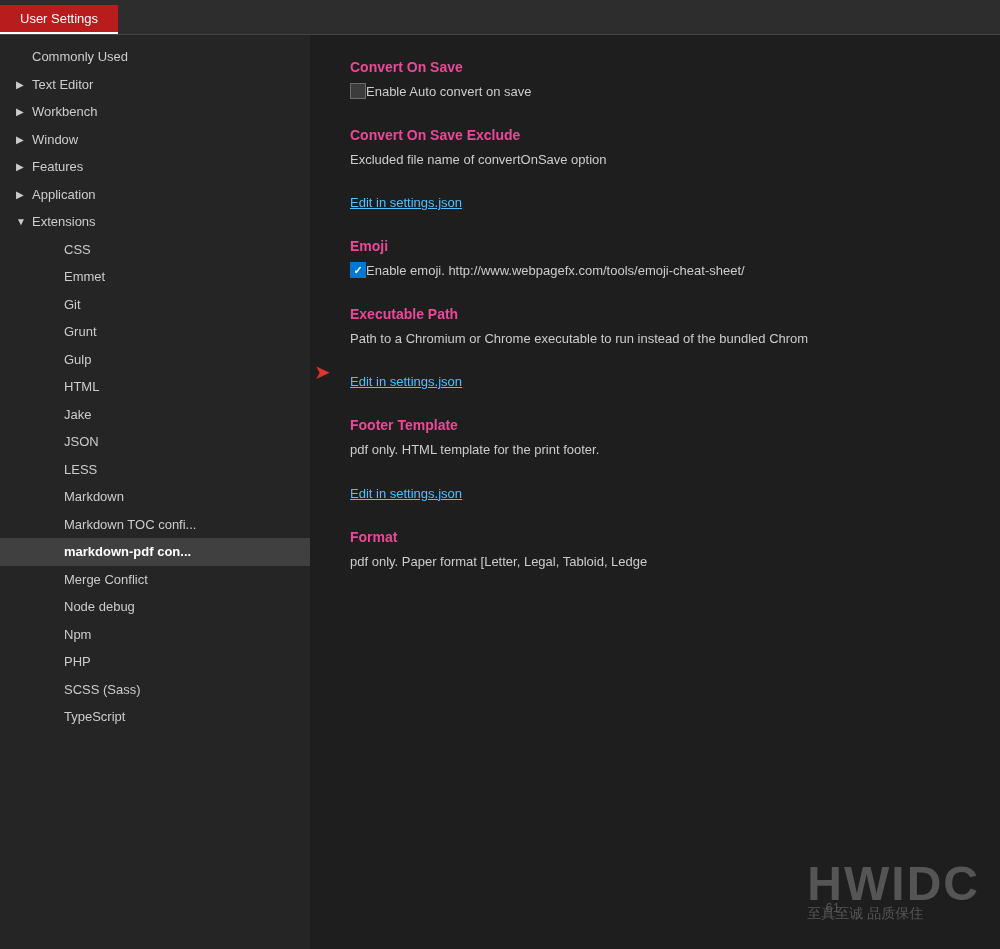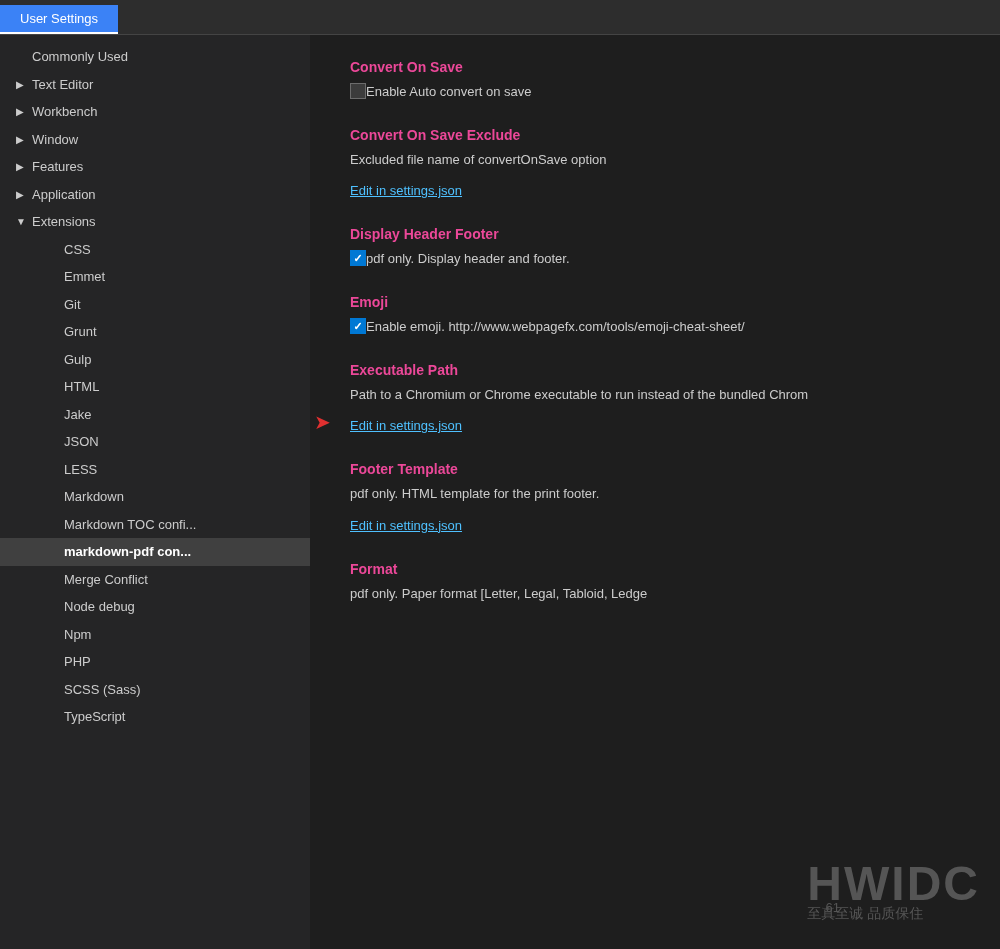--- a/index.html
+++ b/index.html
@@ -29,21 +29,21 @@
       padding: 6px 20px;
       font-size: 13px;
       color: #ccc;
       border-bottom: 2px solid transparent;
       cursor: pointer;
       user-select: none;
     }
     .tab.active {
       color: #fff;
       border-bottom: 2px solid #fff;
-      background: #3b82f6;
+      background: #b91c1c;
     }
 
     
     .main {
       display: flex;
       flex: 1;
       overflow: hidden;
     }
 
     
@@ -109,21 +109,21 @@
       margin-bottom: 6px;
       line-height: 1.4;
     }
 
     .setting-link {
       color: #4fc1ff;
       text-decoration: underline;
       cursor: pointer;
       font-size: 13px;
       display: inline-block;
-      margin-top: 8px;
+      margin-top: 20px;
     }
 
     .checkbox-row {
       display: flex;
       align-items: center;
       margin-bottom: 4px;
     }
 
     .checkbox {
       width: 16px;
@@ -304,27 +304,20 @@
   <div class="content" id="content-container">
       <div class="setting-section">
         <div class="setting-title">Convert On Save</div>
         <div class="checkbox-row">
           <div class="checkbox unchecked"></div>
           <span>Enable Auto convert on save</span>
         </div>
       </div>
       <div class="setting-section"><div class="setting-title">Convert On Save Exclude</div><div class="setting-desc">Excluded file name of convertOnSave option</div><span class="setting-link">Edit in settings.json</span></div>
       <div class="setting-section">
-        <div class="setting-title">Display Header Footer</div>
-        <div class="checkbox-row">
-          <div class="checkbox checked"></div>
-          <span>pdf only. Display header and footer.</span>
-        </div>
-      </div>
-      <div class="setting-section">
         <div class="setting-title">Emoji</div>
         <div class="checkbox-row">
           <div class="checkbox checked"></div>
           <span>Enable emoji. http://www.webpagefx.com/tools/emoji-cheat-sheet/</span>
         </div>
       </div>
       <div class="setting-section"><div class="setting-title">Executable Path</div><div class="setting-desc">Path to a Chromium or Chrome executable to run instead of the bundled Chrom</div><div style="position: relative; display: inline-block;"><span style="position: absolute; left: -36px; top: 50%; transform: translateY(-50%); color: rgb(224, 48, 48); font-size: 20px;">➤</span><span class="setting-link">Edit in settings.json</span></div></div>
       <div class="setting-section"><div class="setting-title">Footer Template</div><div class="setting-desc">pdf only. HTML template for the print footer.</div><span class="setting-link">Edit in settings.json</span></div>
       <div class="setting-section">
         <div class="setting-title">Format</div>

